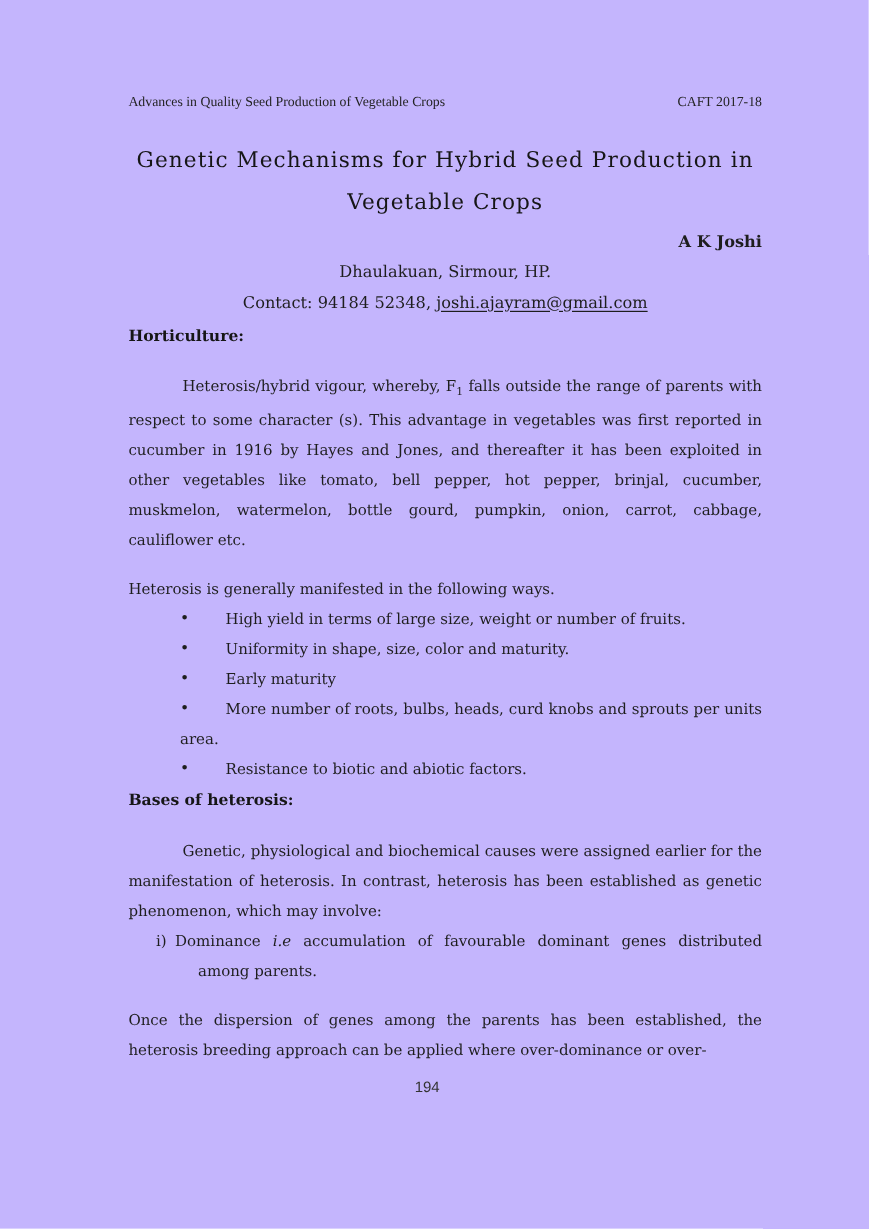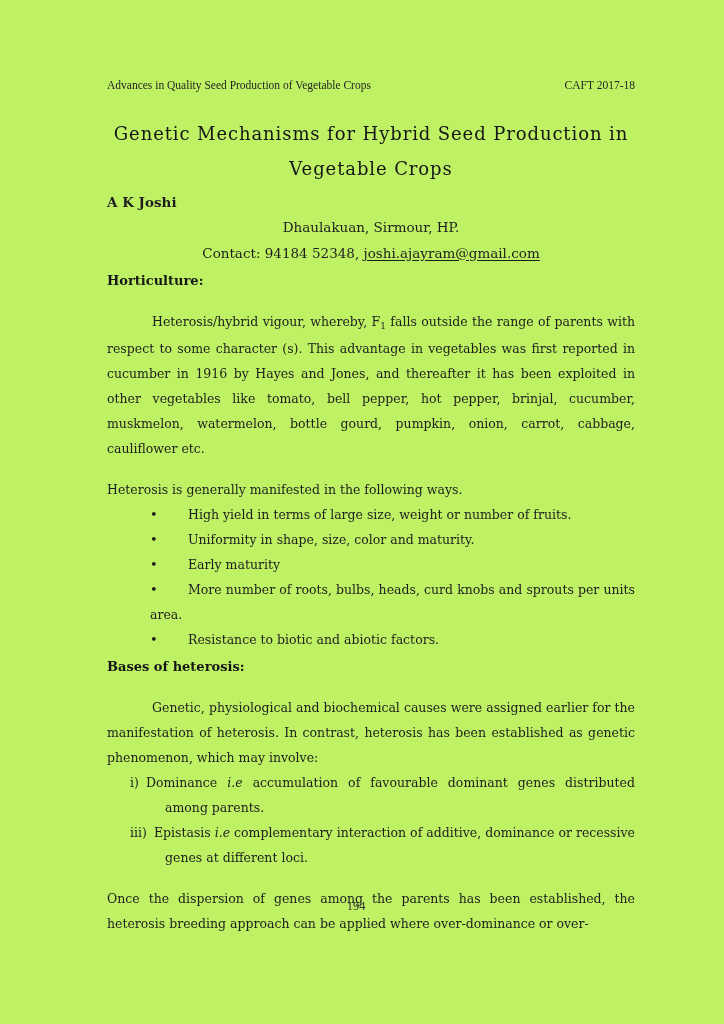--- a/index.html
+++ b/index.html
@@ -5,21 +5,21 @@
   html, body {
     margin: 0;
     padding: 0;
     background: #ffffff;
   }
   .page {
     position: relative;
     width: 724px;
     height: 1024px;
     margin: 0 auto;
-    background: #bef264;
+    background: #c4b5fd;
     overflow: hidden;
     font-family: "DejaVu Serif", serif;
     color: #1e1e1e;
     box-sizing: border-box;
   }
   .inner {
     padding: 78px 89px 0 107px; 
   }
   .running-header {
     display: flex;
@@ -33,21 +33,21 @@
   .doc-title {
     margin-top: 24px;
     text-align: center;
     font-weight: normal;
     font-size: 18px;
     line-height: 35px;
     letter-spacing: 0.9px;
     color: #161616;
   }
   .author-line {
-    text-align: left;
+    text-align: right;
     font-weight: bold;
     font-size: 13.5px;
     line-height: 26px;
     margin-top: 3px;
   }
   .affil-line {
     text-align: center;
     font-size: 13.5px;
     line-height: 25.5px;
   }
@@ -95,21 +95,21 @@
     text-align: justify;
   }
   .roman-marker { padding-right: 7px; }
   .ie { font-style: italic; }
   .page-number {
     position: absolute;
     left: 0;
     right: 12px;
     top: 899px;
     text-align: center;
-    font-family: Liberation Serif, serif;
+    font-family: Liberation Sans, sans-serif;
     font-size: 12.5px;
     color: #333333;
   }
   sub.f-sub {
     font-size: 9px;
     vertical-align: baseline;
     position: relative;
     top: 3px;
   }
 </style>
@@ -169,23 +169,20 @@
     </div>
 
     <div class="sec-heading">Bases of heterosis:</div>
 
     <div class="body-text first-indent">Genetic, physiological and biochemical causes were assigned earlier for the manifestation of heterosis. In contrast, heterosis has been established as genetic phenomenon, which may involve:</div>
 
     <div>
       <div class="roman-item">
         <span class="roman-marker">i)</span><span>Dominance </span><span class="ie">i.e</span><span> accumulation of favourable dominant genes distributed among parents.</span>
       </div>
-      <div class="roman-item">
-        <span class="roman-marker">iii)</span><span>Epistasis </span><span class="ie">i.e</span><span> complementary interaction of additive, dominance or recessive genes at different loci.</span>
-      </div>
     </div>
 
     <div class="body-text">Once the dispersion of genes among the parents has been established, the heterosis breeding approach can be applied where over-dominance or over-</div>
 
   </div>
 
   <div class="page-number">194</div>
 </div>
 
 </body></html>

